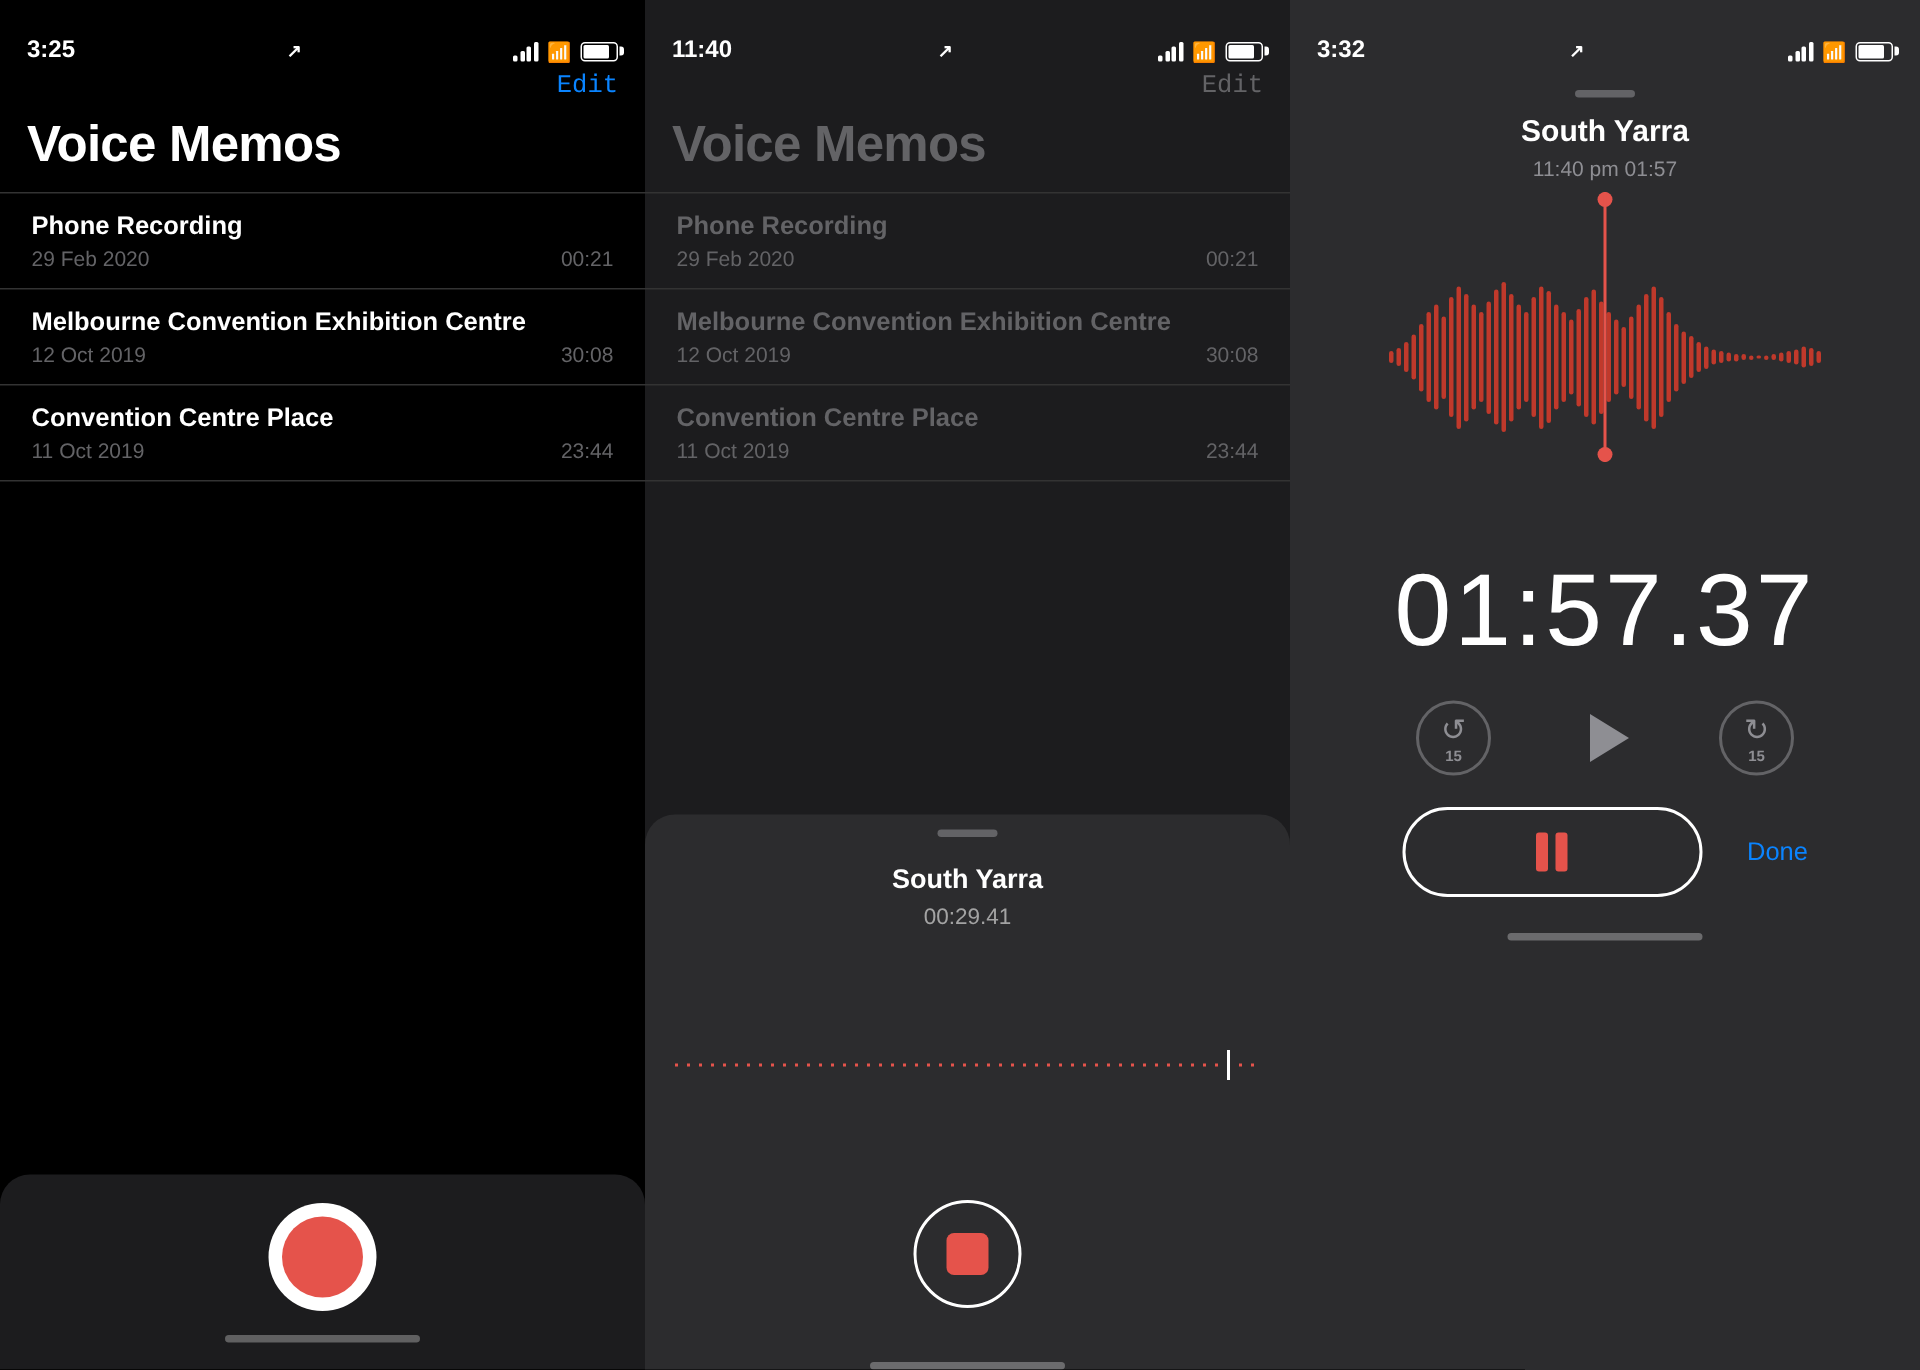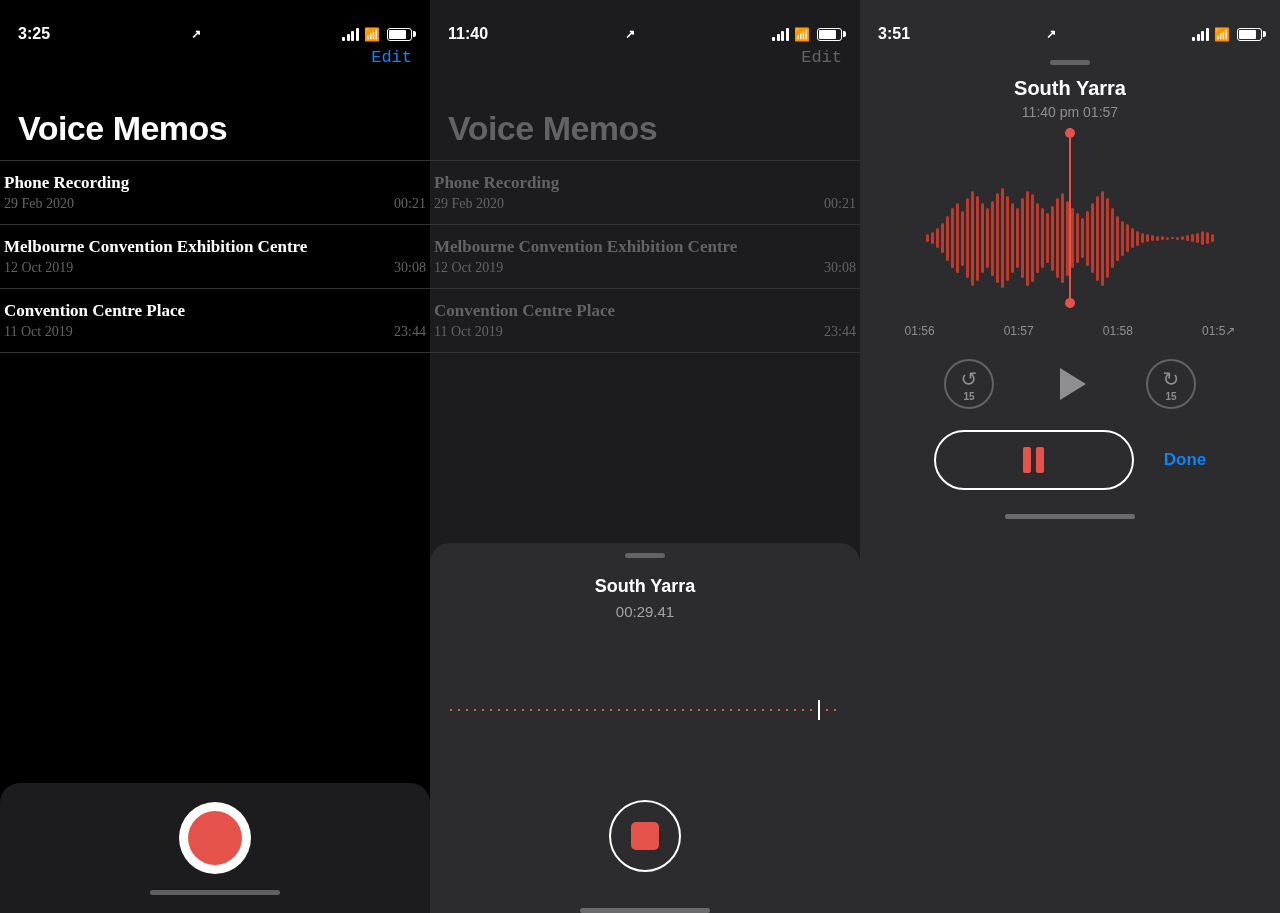--- a/index.html
+++ b/index.html
@@ -91,31 +91,29 @@
       font-family: Liberation Mono, monospace;
     }
 
     
     .app-title {
       padding: 4px 18px 12px;
       font-size: 34px;
       font-weight: 800;
       color: #fff;
       letter-spacing: -0.5px;
-      margin-top: 32px;
     }
     .app-title.dim { color: #636366; }
 
     
     .recording-list { flex: 1; overflow: hidden; }
     .recording-item {
-      padding: 12px 4px;
+      padding: 12px 21px;
       border-bottom: 0.5px solid #333;
       cursor: pointer;
-      font-family: Liberation Serif, serif;
     }
     .recording-item:first-child { border-top: 0.5px solid #333; }
     .recording-name {
       font-size: 17px;
       font-weight: 600;
       color: #fff;
       margin-bottom: 3px;
     }
     .recording-name.dim { color: #636366; }
     .recording-meta {
@@ -367,21 +365,20 @@
       margin-left: 6px;
     }
 
     
     .pause-row {
       display: flex;
       align-items: center;
       justify-content: center;
       gap: 30px;
       padding: 0 20px 16px;
-      font-weight: bold;
     }
     .pause-btn {
       flex: 0 0 200px;
       height: 60px;
       border-radius: 30px;
       border: 2.5px solid #fff;
       background: transparent;
       display: flex;
       align-items: center;
       justify-content: center;
@@ -545,21 +542,21 @@
         <div class="stop-btn-inner"></div>
       </div>
     </div>
     <div class="home-indicator"></div>
   </div>
 </div>
 
 <div class="panel panel-3">
 
   <div class="status-bar">
-    <span class="time">3:51</span>
+    <span class="time">3:32</span>
     <span style="font-size:12px;">↗</span>
     <div class="status-icons">
       <div class="signal-bars">
         <span></span>
           <span></span>
           <span></span>
           <span></span>
       </div>
       <span style="font-size:13px;">📶</span>
       <div class="battery-icon">
@@ -633,29 +630,24 @@
           <div class="waveform-bar" style="height: 6px;"></div>
           <div class="waveform-bar" style="height: 8px;"></div>
           <div class="waveform-bar" style="height: 10px;"></div>
           <div class="waveform-bar" style="height: 14px;"></div>
           <div class="waveform-bar" style="height: 12px;"></div>
           <div class="waveform-bar" style="height: 8px;"></div>
         </div>
       <div class="playhead-top-dot"></div>
       <div class="playhead-line"></div>
       <div class="playhead-bottom-dot"></div>
-      <div class="timeline-labels">
-        <span>01:56</span>
-        <span>01:57</span>
-        <span>01:58</span>
-        <span>01:5↗</span>
-      </div>
-    </div>
-  </div>
-
+    </div>
+  </div>
+
+  <div class="big-timer">01:57.37</div>
 
   <div class="controls-row">
 
     <div class="skip-circle">
       <span style="font-size:20px; color:#8e8e93;">↺</span>
       <span class="skip-num">15</span>
     </div>
 
     <div class="play-btn">
       <div class="play-triangle"></div>

